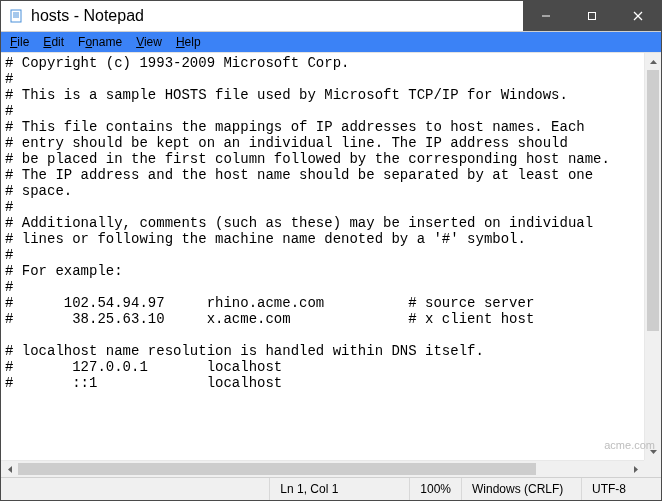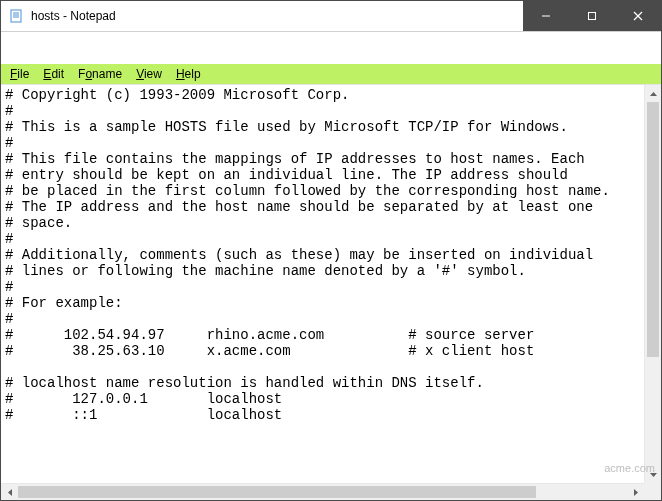--- a/index.html
+++ b/index.html
@@ -31,21 +31,21 @@
       width: 16px;
       height: 16px;
       margin-left: 8px;
       margin-right: 6px;
       display: inline-flex;
       align-items: center;
       justify-content: center;
     }
     .titlebar-title {
       flex: 1;
-      font-size: 12px;
+      font-size: 16px;
       color: #000;
     }
     .win-controls {
       display: flex;
       height: 100%;
     }
     .win-btn {
       width: 46px;
       height: 100%;
       display: flex;
@@ -58,27 +58,26 @@
       background: #4a4a4a;
       color: #fff;
     }
     .win-btn.close {
       background: #4a4a4a;
       color: #fff;
     }
     .win-btn svg { display: block; }
     .menubar {
       height: 21px;
-      background: #bef264;
+      background: #3b82f6;
       display: flex;
       align-items: center;
       padding: 0 2px;
       border-bottom: 1px solid #e3e3e3;
       font-size: 12px;
-      margin-top: 32px;
     }
     .menu-item {
       padding: 2px 7px;
       cursor: default;
     }
     .menu-item u { text-decoration: underline; }
     .editor-wrap {
       flex: 1;
       position: relative;
       overflow: hidden;
@@ -263,14 +262,21 @@
         <svg width="4" height="7" viewBox="0 0 4 7">
             <polygon points="4,3.5 0,0 0,7" fill="#606060"></polygon>
           </svg>
       </div>
     </div>
     <div class="sb-corner"></div>
 
     <div class="watermark">acme.com</div>
   </div>
 
+  <div class="statusbar">
+    <div class="status-cell status-spacer"></div>
+    <div class="status-cell" style="min-width:140px">Ln 1, Col 1</div>
+    <div class="status-cell" style="min-width:50px">100%</div>
+    <div class="status-cell" style="min-width:120px">Windows (CRLF)</div>
+    <div class="status-cell" style="min-width:80px">UTF-8</div>
+  </div>
 
 </div>
 
 </body></html>

